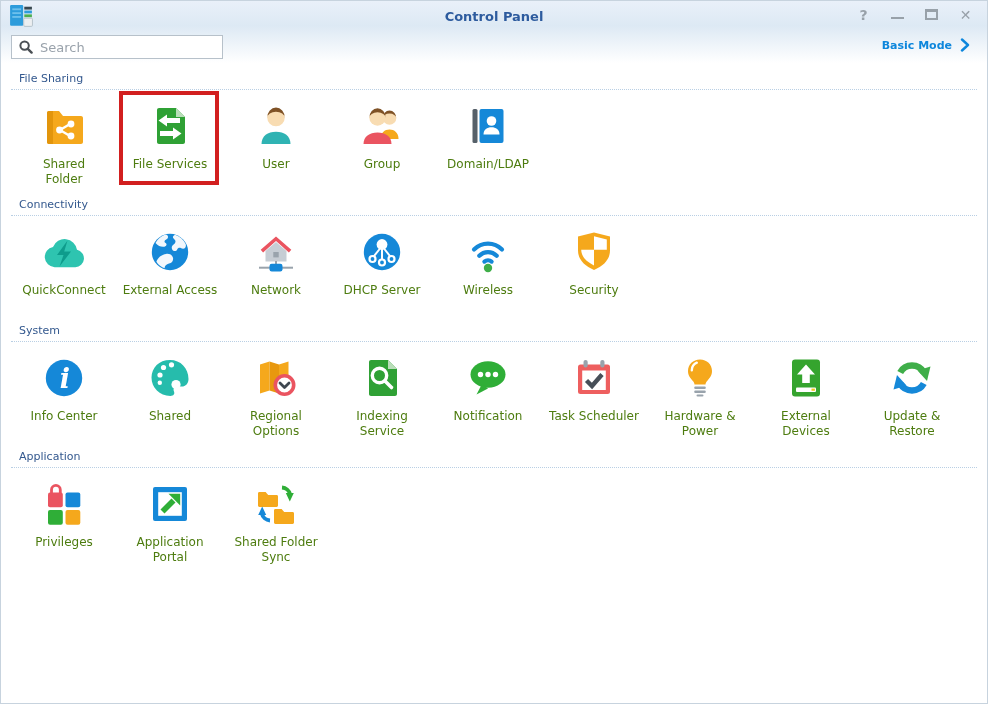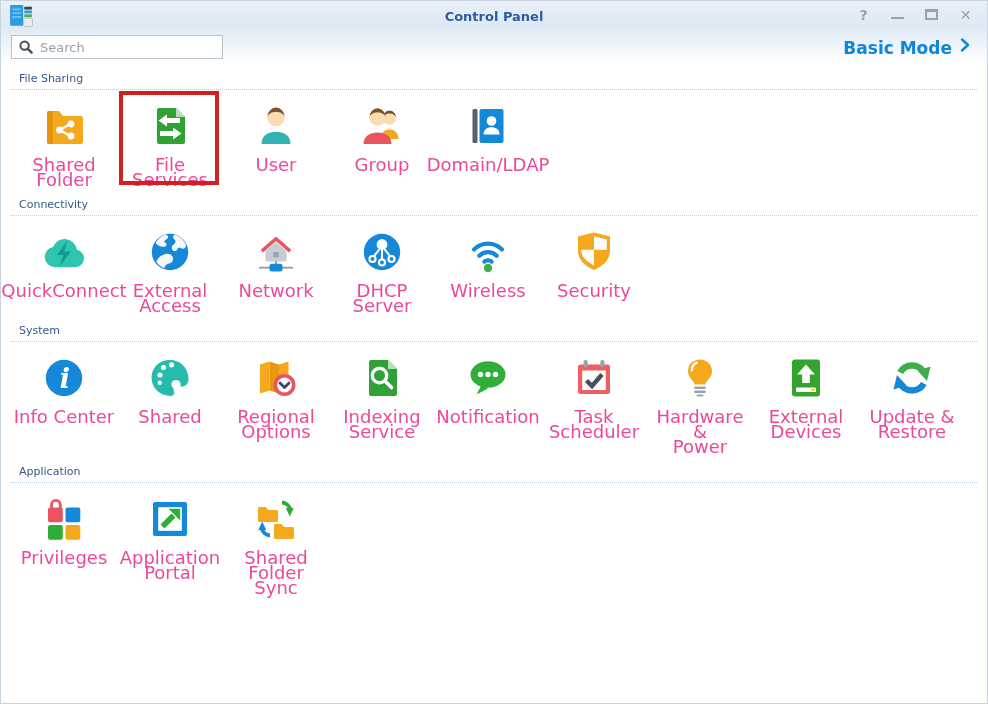--- a/index.html
+++ b/index.html
@@ -36,37 +36,37 @@
     position:absolute; left:10px; top:4px; width:212px; height:24px;
     background:#ffffff; border:1px solid #b7c1ca; border-radius:0;
     display:flex; align-items:center; padding:0 7px; gap:7px;
   }
   .search-input {
     border:none; outline:none; flex:1; font-size:13px; color:#444;
     font-family:inherit; background:transparent;
   }
   .search-input::placeholder { color:#99a2ab; }
   .basic-mode {
-    position:absolute; right:17px; top:7px; display:flex; align-items:flex-start; gap:8px;
-    color:#0d86dc; font-size:17px; font-weight:bold; cursor:pointer;
+    position:absolute; right:17px; top:7px; display:flex; align-items:center; gap:8px;
+    color:#0d86dc; font-size:11px; font-weight:bold; cursor:pointer;
   }
   
   .content { padding:0 10px; }
   .section-header {
     font-size:11px; color:#33588e; padding:9px 0 4px 8px;
     border-bottom:1px dotted #b9cfe4;
   }
   .items-row { display:flex; padding-top:12px; padding-bottom:2px; }
   .item {
     width:106px; display:flex; flex-direction:column; align-items:center;
     position:relative; cursor:pointer;
   }
   .item svg.app { width:48px; height:48px; display:block; }
   .item-label {
-    margin-top:7px; font-size:18px; line-height:15px; color:#ec4899;
+    margin-top:7px; font-size:12px; line-height:15px; color:#4d7c0f;
     text-align:center; white-space:pre-line; min-height:30px;
   }
   .highlight-box {
     position:absolute; left:2px; top:-11px; width:100px; height:94px;
     border:4px solid #d21f1f; pointer-events:none; z-index:5;
   }
 </style>
 </head>
 <body>
 

